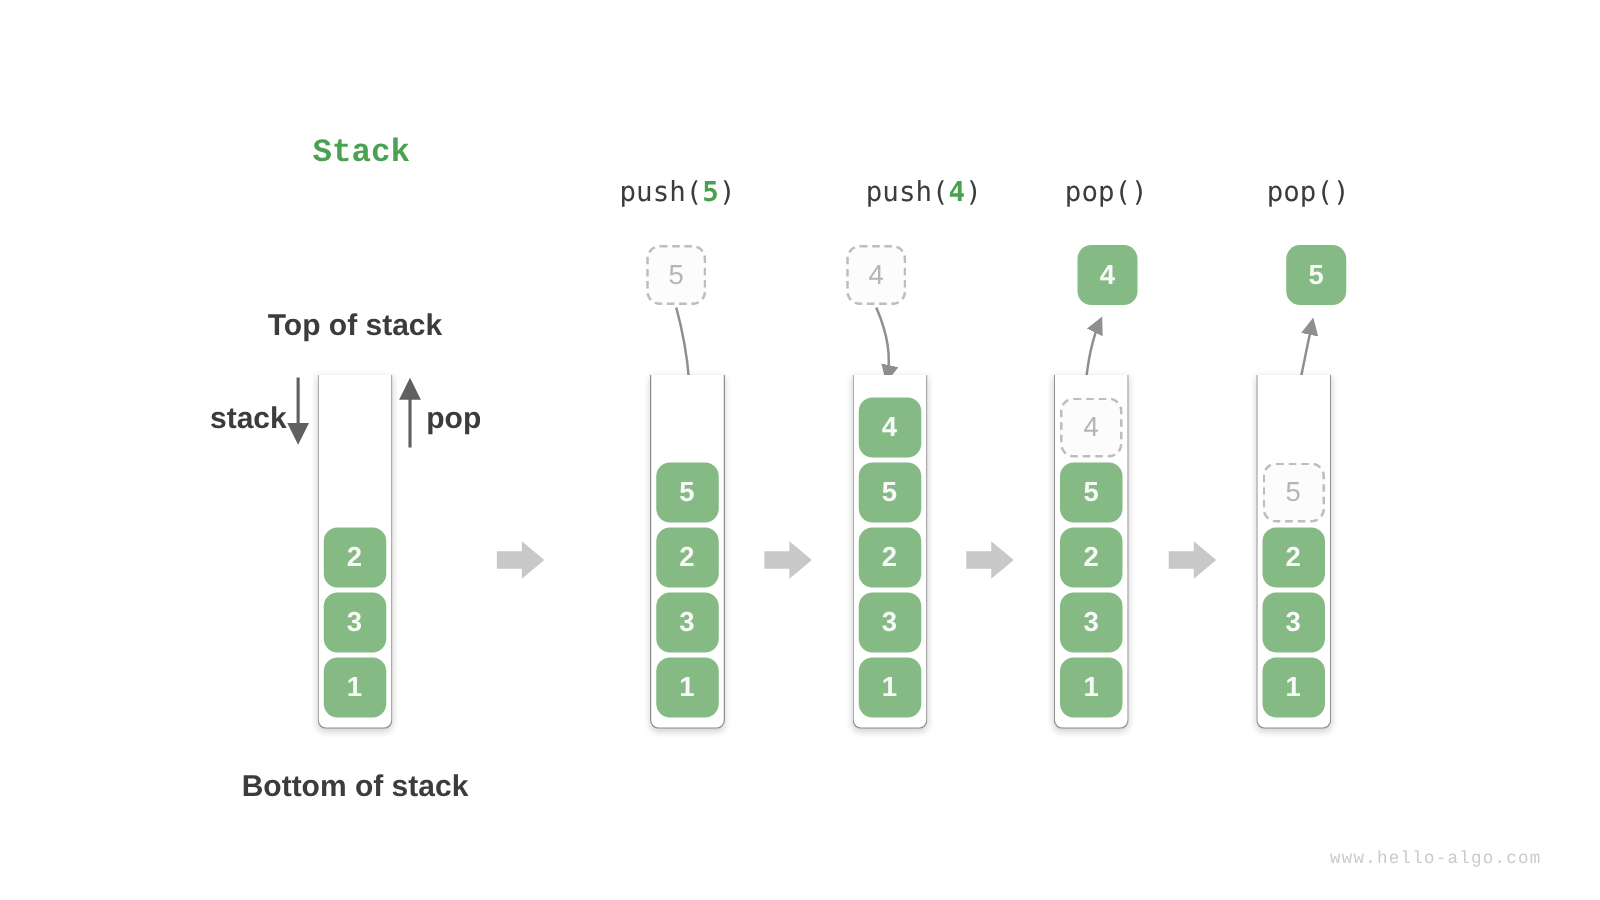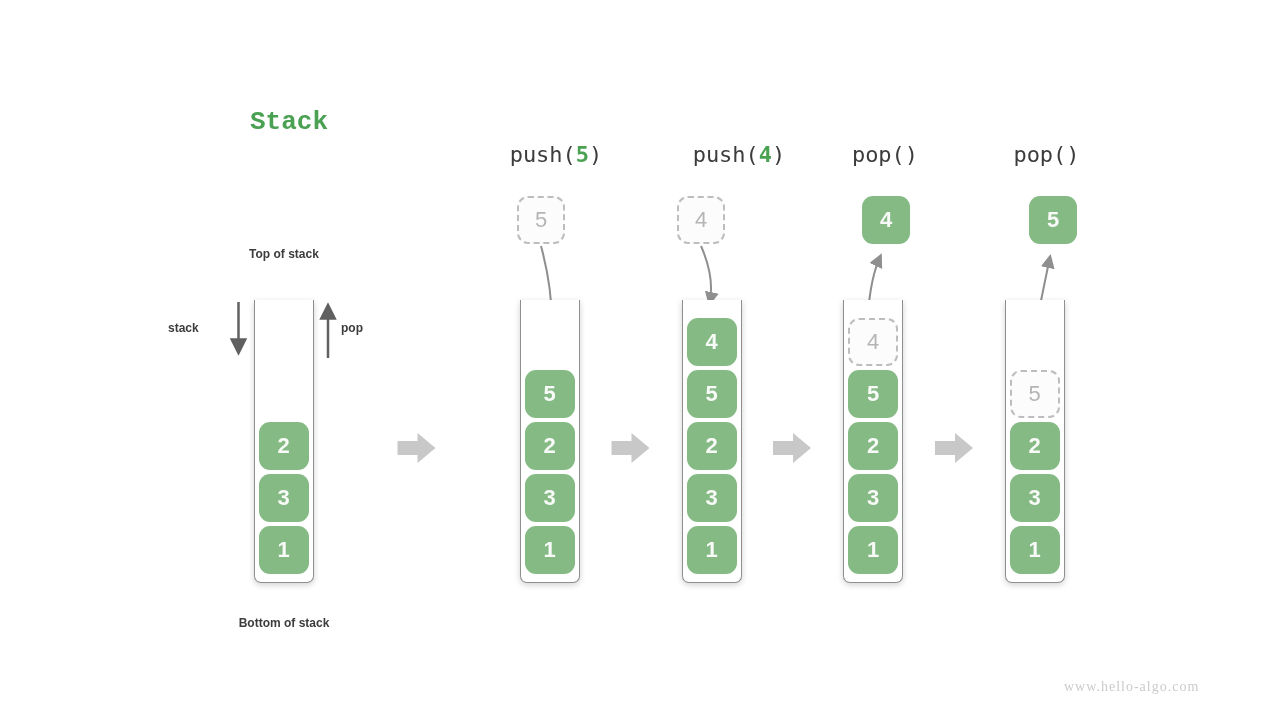--- a/index.html
+++ b/index.html
@@ -14,35 +14,35 @@
     --arrow-dark:#606060;
     --arrow-gray:#8f8f8f;
     --big-arrow:#c8c8c8;
     --watermark:#cbcbcb;
   }
   html,body{margin:0;padding:0;background:#ffffff;}
   .canvas{position:relative;width:1280px;height:720px;background:#ffffff;overflow:hidden;
           font-family:"Liberation Sans",sans-serif;}
   .arrows{position:absolute;left:0;top:0;width:1280px;height:720px;pointer-events:none;}
   .title{position:absolute;left:250px;top:107px;font-size:26px;font-weight:bold;color:var(--accent-green);font-family:Liberation Mono, monospace;}
-  .label-bold{position:absolute;font-size:12px;font-weight:bold;color:var(--text-dark);white-space:nowrap;}
+  .label-bold{position:absolute;font-size:24px;font-weight:bold;color:var(--text-dark);white-space:nowrap;}
   .centered{transform:translateX(-50%);}
   .op-label{position:absolute;top:142px;transform:translateX(-50%);white-space:nowrap;
             font-family:"DejaVu Sans Mono",monospace;font-size:22px;color:var(--text-dark);}
   .op-label .arg{color:var(--accent-green);font-weight:bold;}
   .stack-container{position:absolute;width:60px;height:283px;background:#ffffff;box-sizing:border-box;
             border:1.5px solid var(--container-border);border-top:none;border-radius:0 0 7px 7px;
             box-shadow:0 2px 6px rgba(0,0,0,0.18);}
   .cell{position:absolute;width:50px;height:48px;border-radius:11px;background:var(--box-green);
         color:var(--box-text);font-size:22px;font-weight:bold;
         display:flex;align-items:center;justify-content:center;box-sizing:border-box;}
   .cell.ghost{background:var(--ghost-fill);border:2px dashed var(--ghost-border);
         color:var(--ghost-text);font-weight:normal;}
   .cell.topbox{width:48px;}
-  .watermark{position:absolute;left:1064px;top:679px;font-family:Liberation Serif, serif;
+  .watermark{position:absolute;left:1064px;top:679px;font-family:Liberation Mono, monospace;
         font-size:14px;color:var(--watermark);letter-spacing:1px;}
 </style>
 </head>
 <body>
 
 <div class="canvas">
 
   <svg class="arrows" viewBox="0 0 1280 720">
     <defs>
       <marker id="ah-dark" markerWidth="9" markerHeight="9" refX="5.5" refY="3.5" orient="auto">
@@ -66,21 +66,21 @@
     <polygon fill="#c8c8c8" points="773,441 793,441 793,433 811,448 793,463 793,455 773,455"></polygon>
     <polygon fill="#c8c8c8" points="935,441 955,441 955,433 973,448 955,463 955,455 935,455"></polygon>
   </svg>
 
   <div class="title">Stack</div>
   <div class="label-bold centered" style="left:284px;top:247px">Top of stack</div>
   <div class="label-bold centered" style="left:284px;top:616px">Bottom of stack</div>
   <div class="label-bold" style="left:168px;top:321px">stack</div>
   <div class="label-bold" style="left:341px;top:321px">pop</div>
 
-  <div class="op-label" style="left:556px"><span>push(</span><span class="arg">5</span><span>)</span></div>
+  <div class="op-label" style="left:542px"><span>push(</span><span class="arg">5</span><span>)</span></div>
   <div class="op-label" style="left:739px"><span>push(</span><span class="arg">4</span><span>)</span></div>
   <div class="op-label" style="left:885px"><span>pop()</span></div>
   <div class="op-label" style="left:1046.5px"><span>pop()</span></div>
 
   <div class="cell ghost topbox" style="left:517px;top:196px">5</div>
   <div class="cell ghost topbox" style="left:677px;top:196px">4</div>
   <div class="cell topbox" style="left:862px;top:196px">4</div>
   <div class="cell topbox" style="left:1029px;top:196px">5</div>
 
   <div class="stack-container" style="left:253.5px;top:300px"></div>

